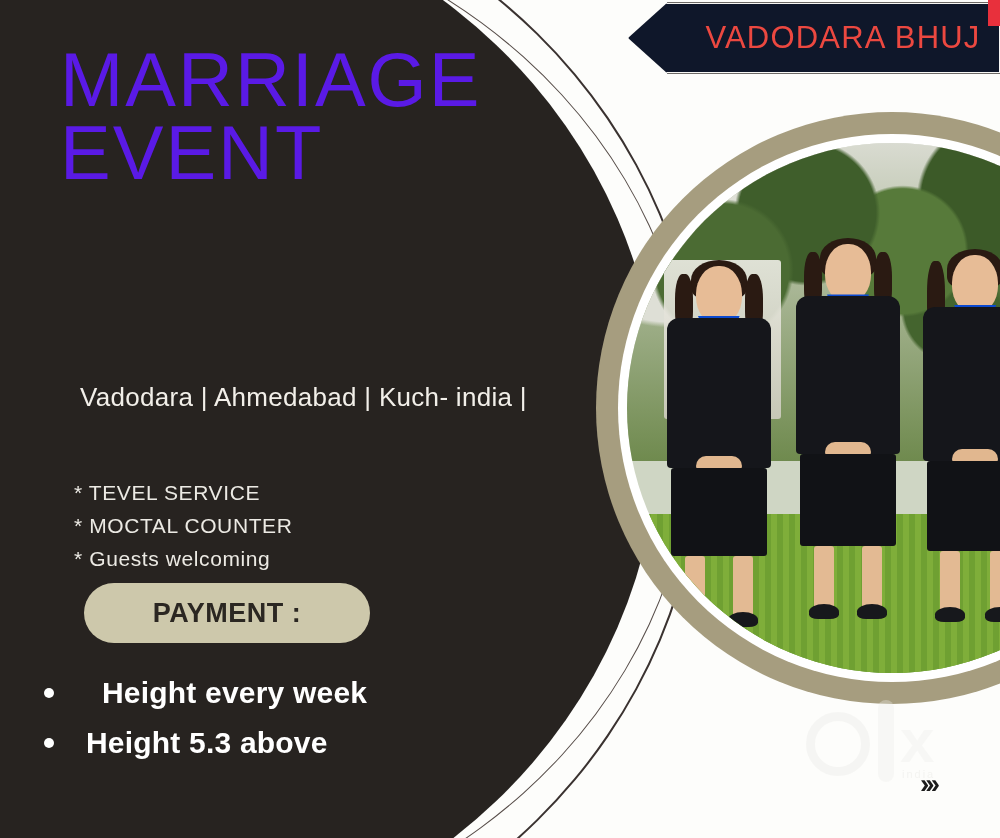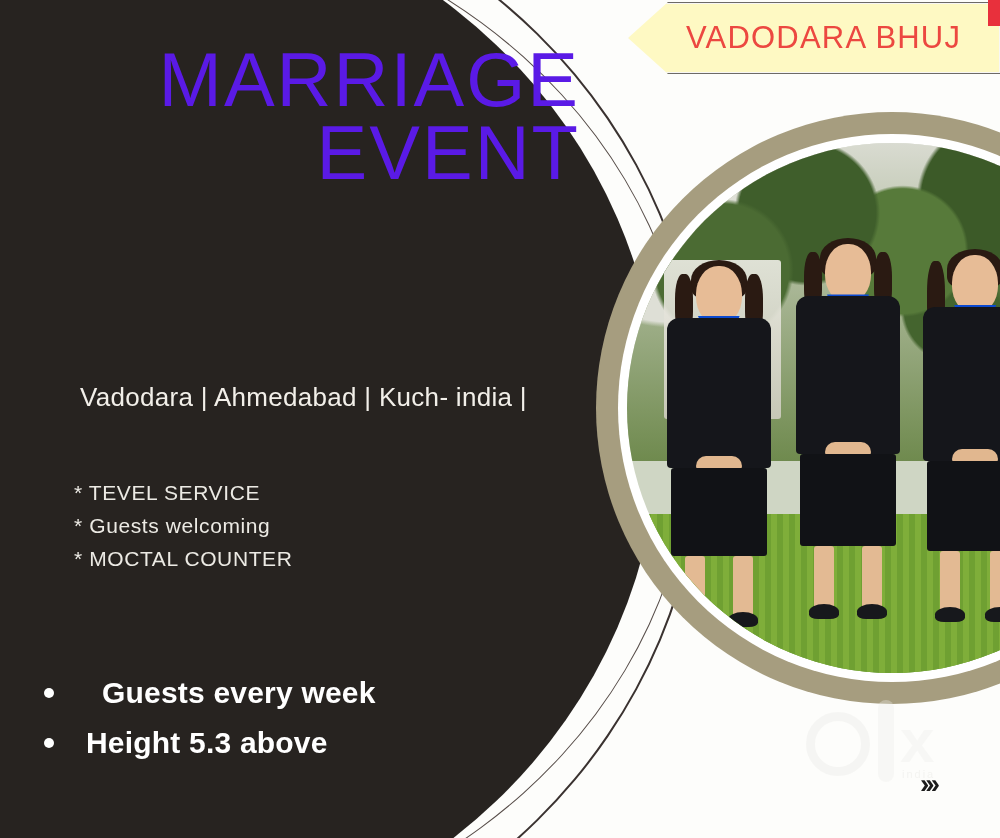--- a/index.html
+++ b/index.html
@@ -58,28 +58,29 @@
     border-radius:50% / 50%;
   }
 
   
   .ribbon{
     position:absolute;
     left:628px;
     top:2px;
     width:372px;
     height:70px;
-    background:#fef9c3;
+    background:#0f172a;
     border:1px solid #6d6a66;
     border-left:none;
     -webkit-clip-path:polygon(0 50%, 40px 0, 100% 0, 100% 100%, 40px 100%);
     clip-path:polygon(0 50%, 40px 0, 100% 0, 100% 100%, 40px 100%);
     display:flex;
     align-items:center;
     box-shadow:inset 0 0 0 1px #f7f6f4;
+    justify-content:center;
   }
   .ribbon-text{
     margin-left:58px;
     color:#ec4840;
     font-size:31px;
     letter-spacing:1.2px;
     font-weight:400;
     white-space:nowrap;
   }
 
@@ -97,21 +98,21 @@
   .headline{
     position:absolute;
     left:60px;
     top:44px;
     width:520px;
     color:#5a1ae6;
     font-size:76px;
     line-height:0.96;
     letter-spacing:2px;
     font-weight:400;
-    text-align:right;
+    text-align:left;
   }
   .headline .l1{display:block;}
   .headline .l2{display:block;}
 
   .subhead{
     position:absolute;
     left:94px;
     top:272px;
     color:#ef3a2e;
     font-size:74px;
@@ -313,29 +314,32 @@
   <div class="headline">
     <span class="l1">MARRIAGE</span>
     <span class="l2">EVENT</span>
   </div>
 
 
   <div class="cities">Vadodara  | Ahmedabad | Kuch- india |</div>
 
   <div class="star-list">
     <span class="row">* TEVEL  SERVICE</span>
+    <span class="row">*  MOCTAL COUNTER</span>
     <span class="row">* Guests welcoming</span>
-    <span class="row">*  MOCTAL COUNTER</span>
-  </div>
-
+  </div>
+
+  <div class="pill">
+    <span class="pill-text">PAYMENT :</span>
+  </div>
 
   <div class="bottom-list">
     <div class="b-row">
       <span class="b-dot"></span>
-      <span class="b-text">Guests every week</span>
+      <span class="b-text">Height every week</span>
     </div>
     <div class="b-row indent">
       <span class="b-dot"></span>
       <span class="b-text">Height  5.3  above</span>
     </div>
   </div>
 
   <div class="photo-wrap">
     <div class="photo-inner-ring">
       <div class="photo">

